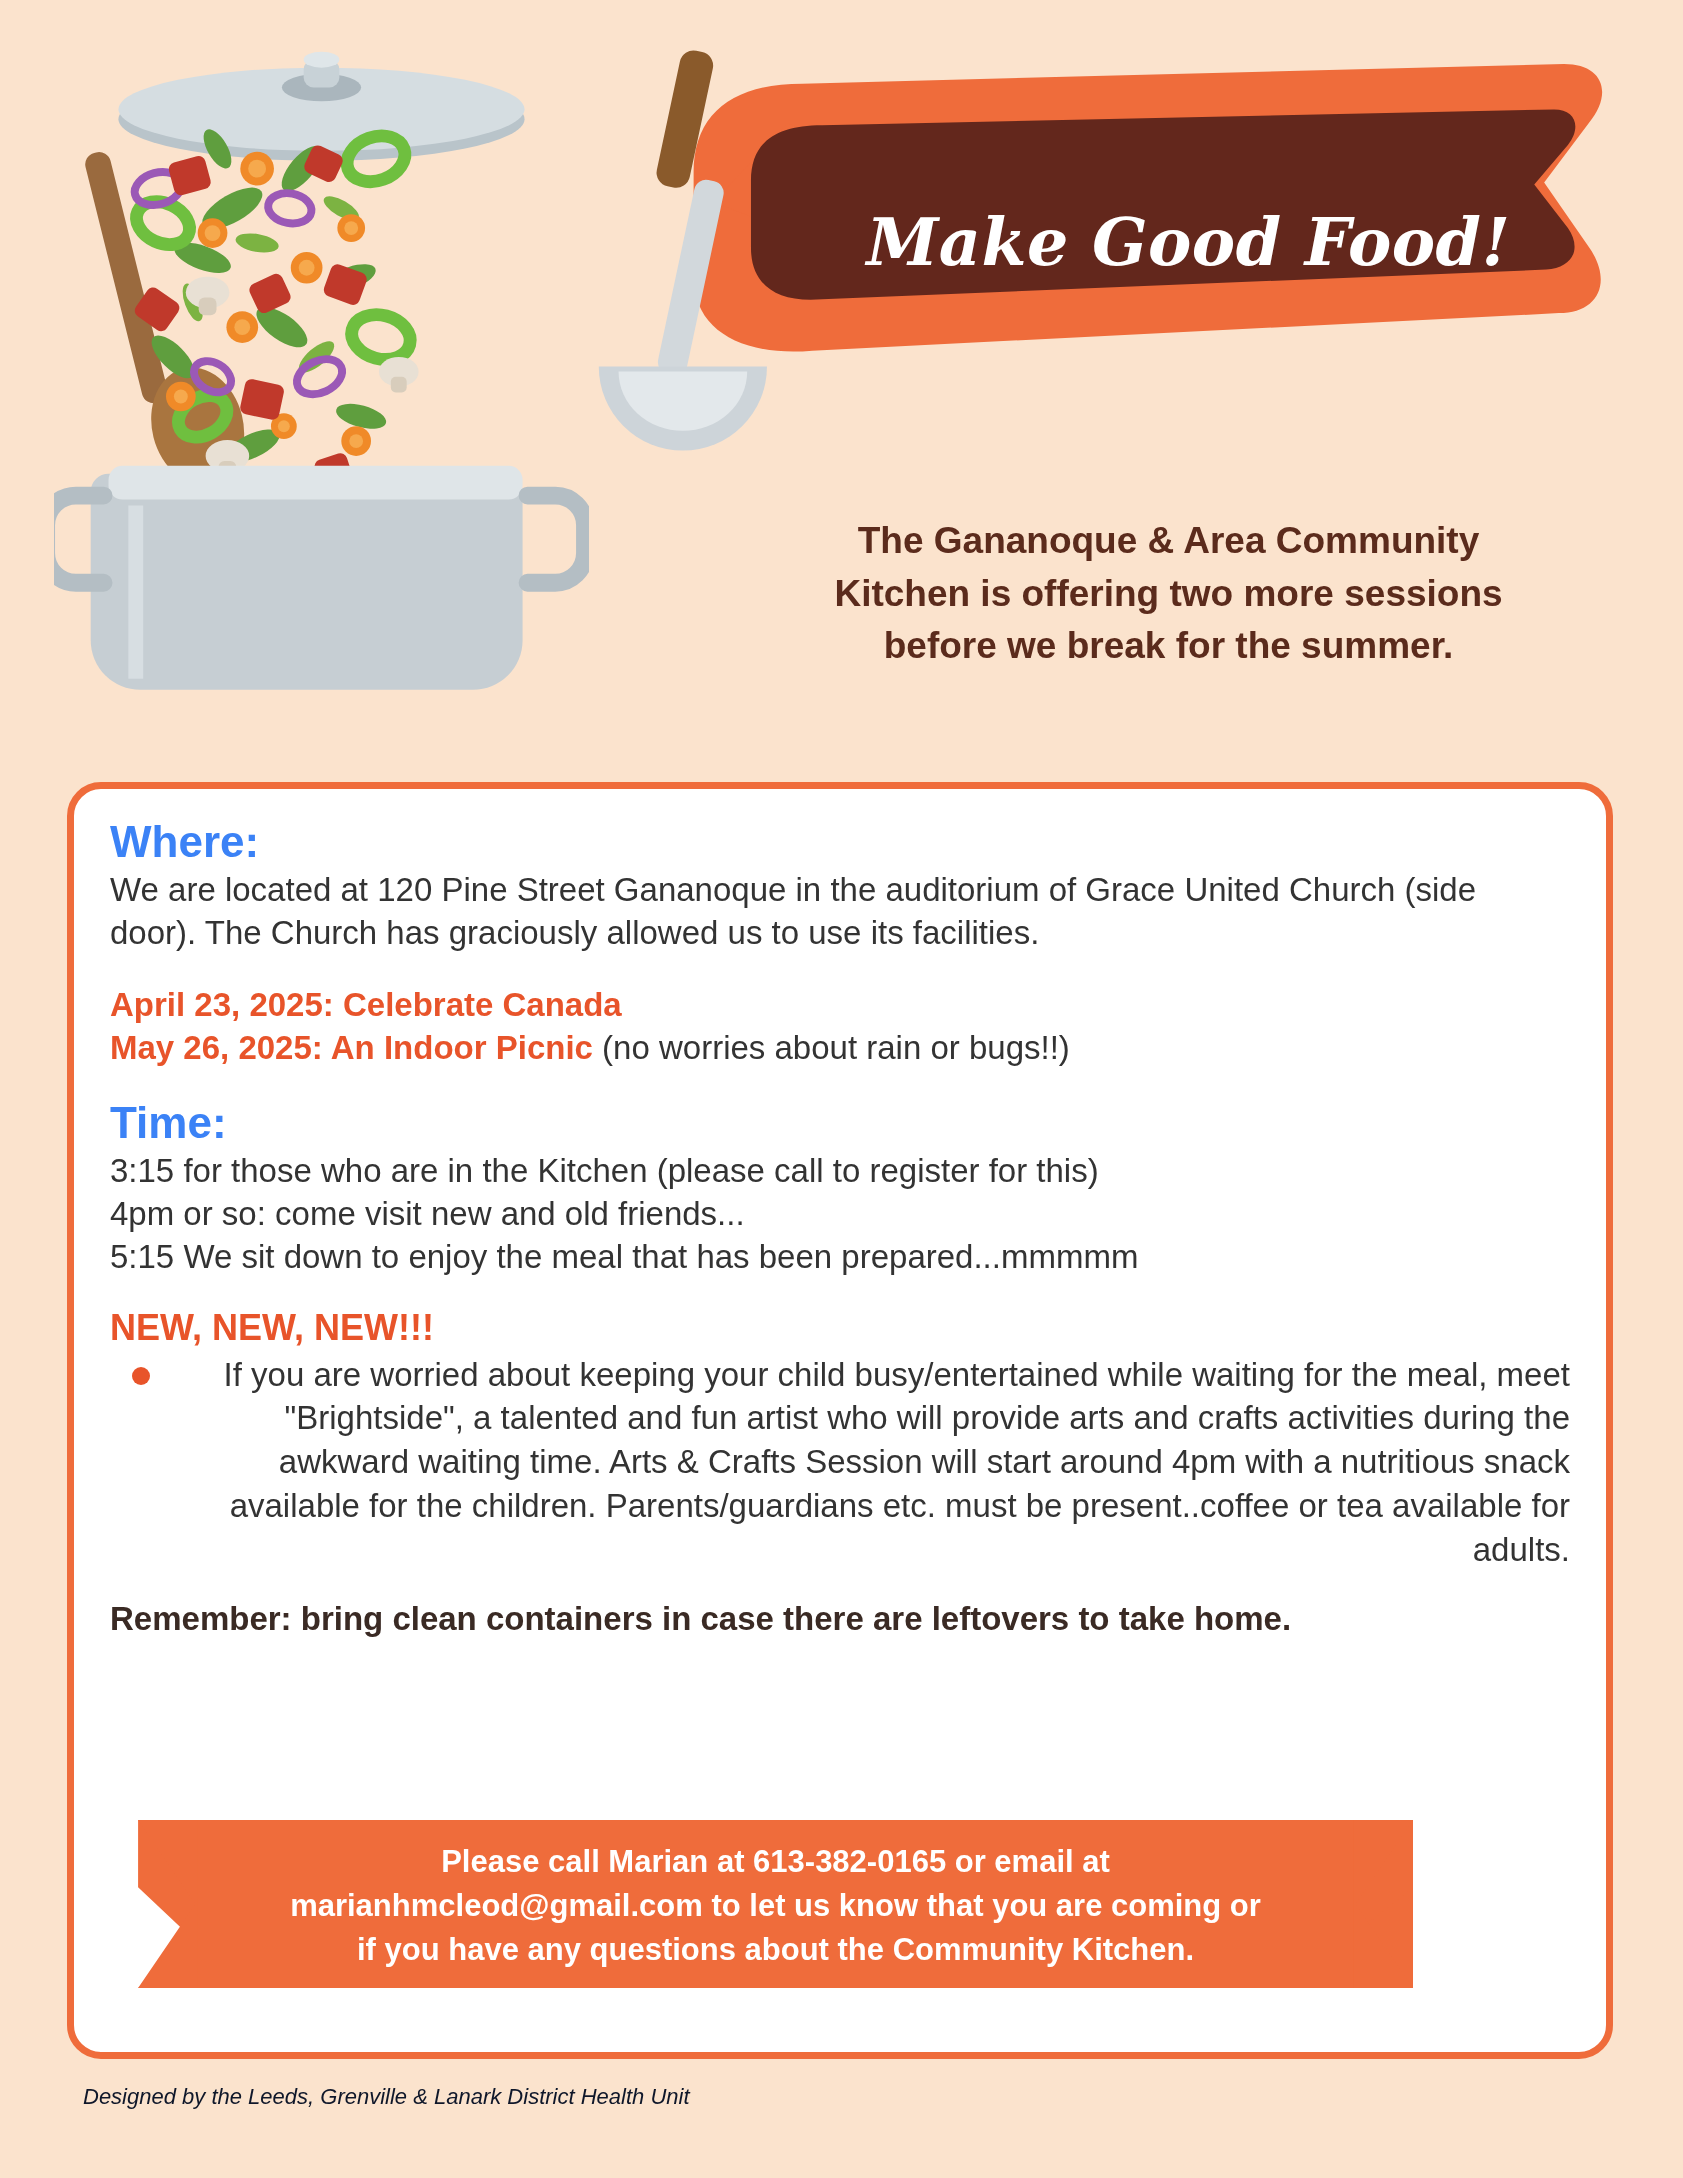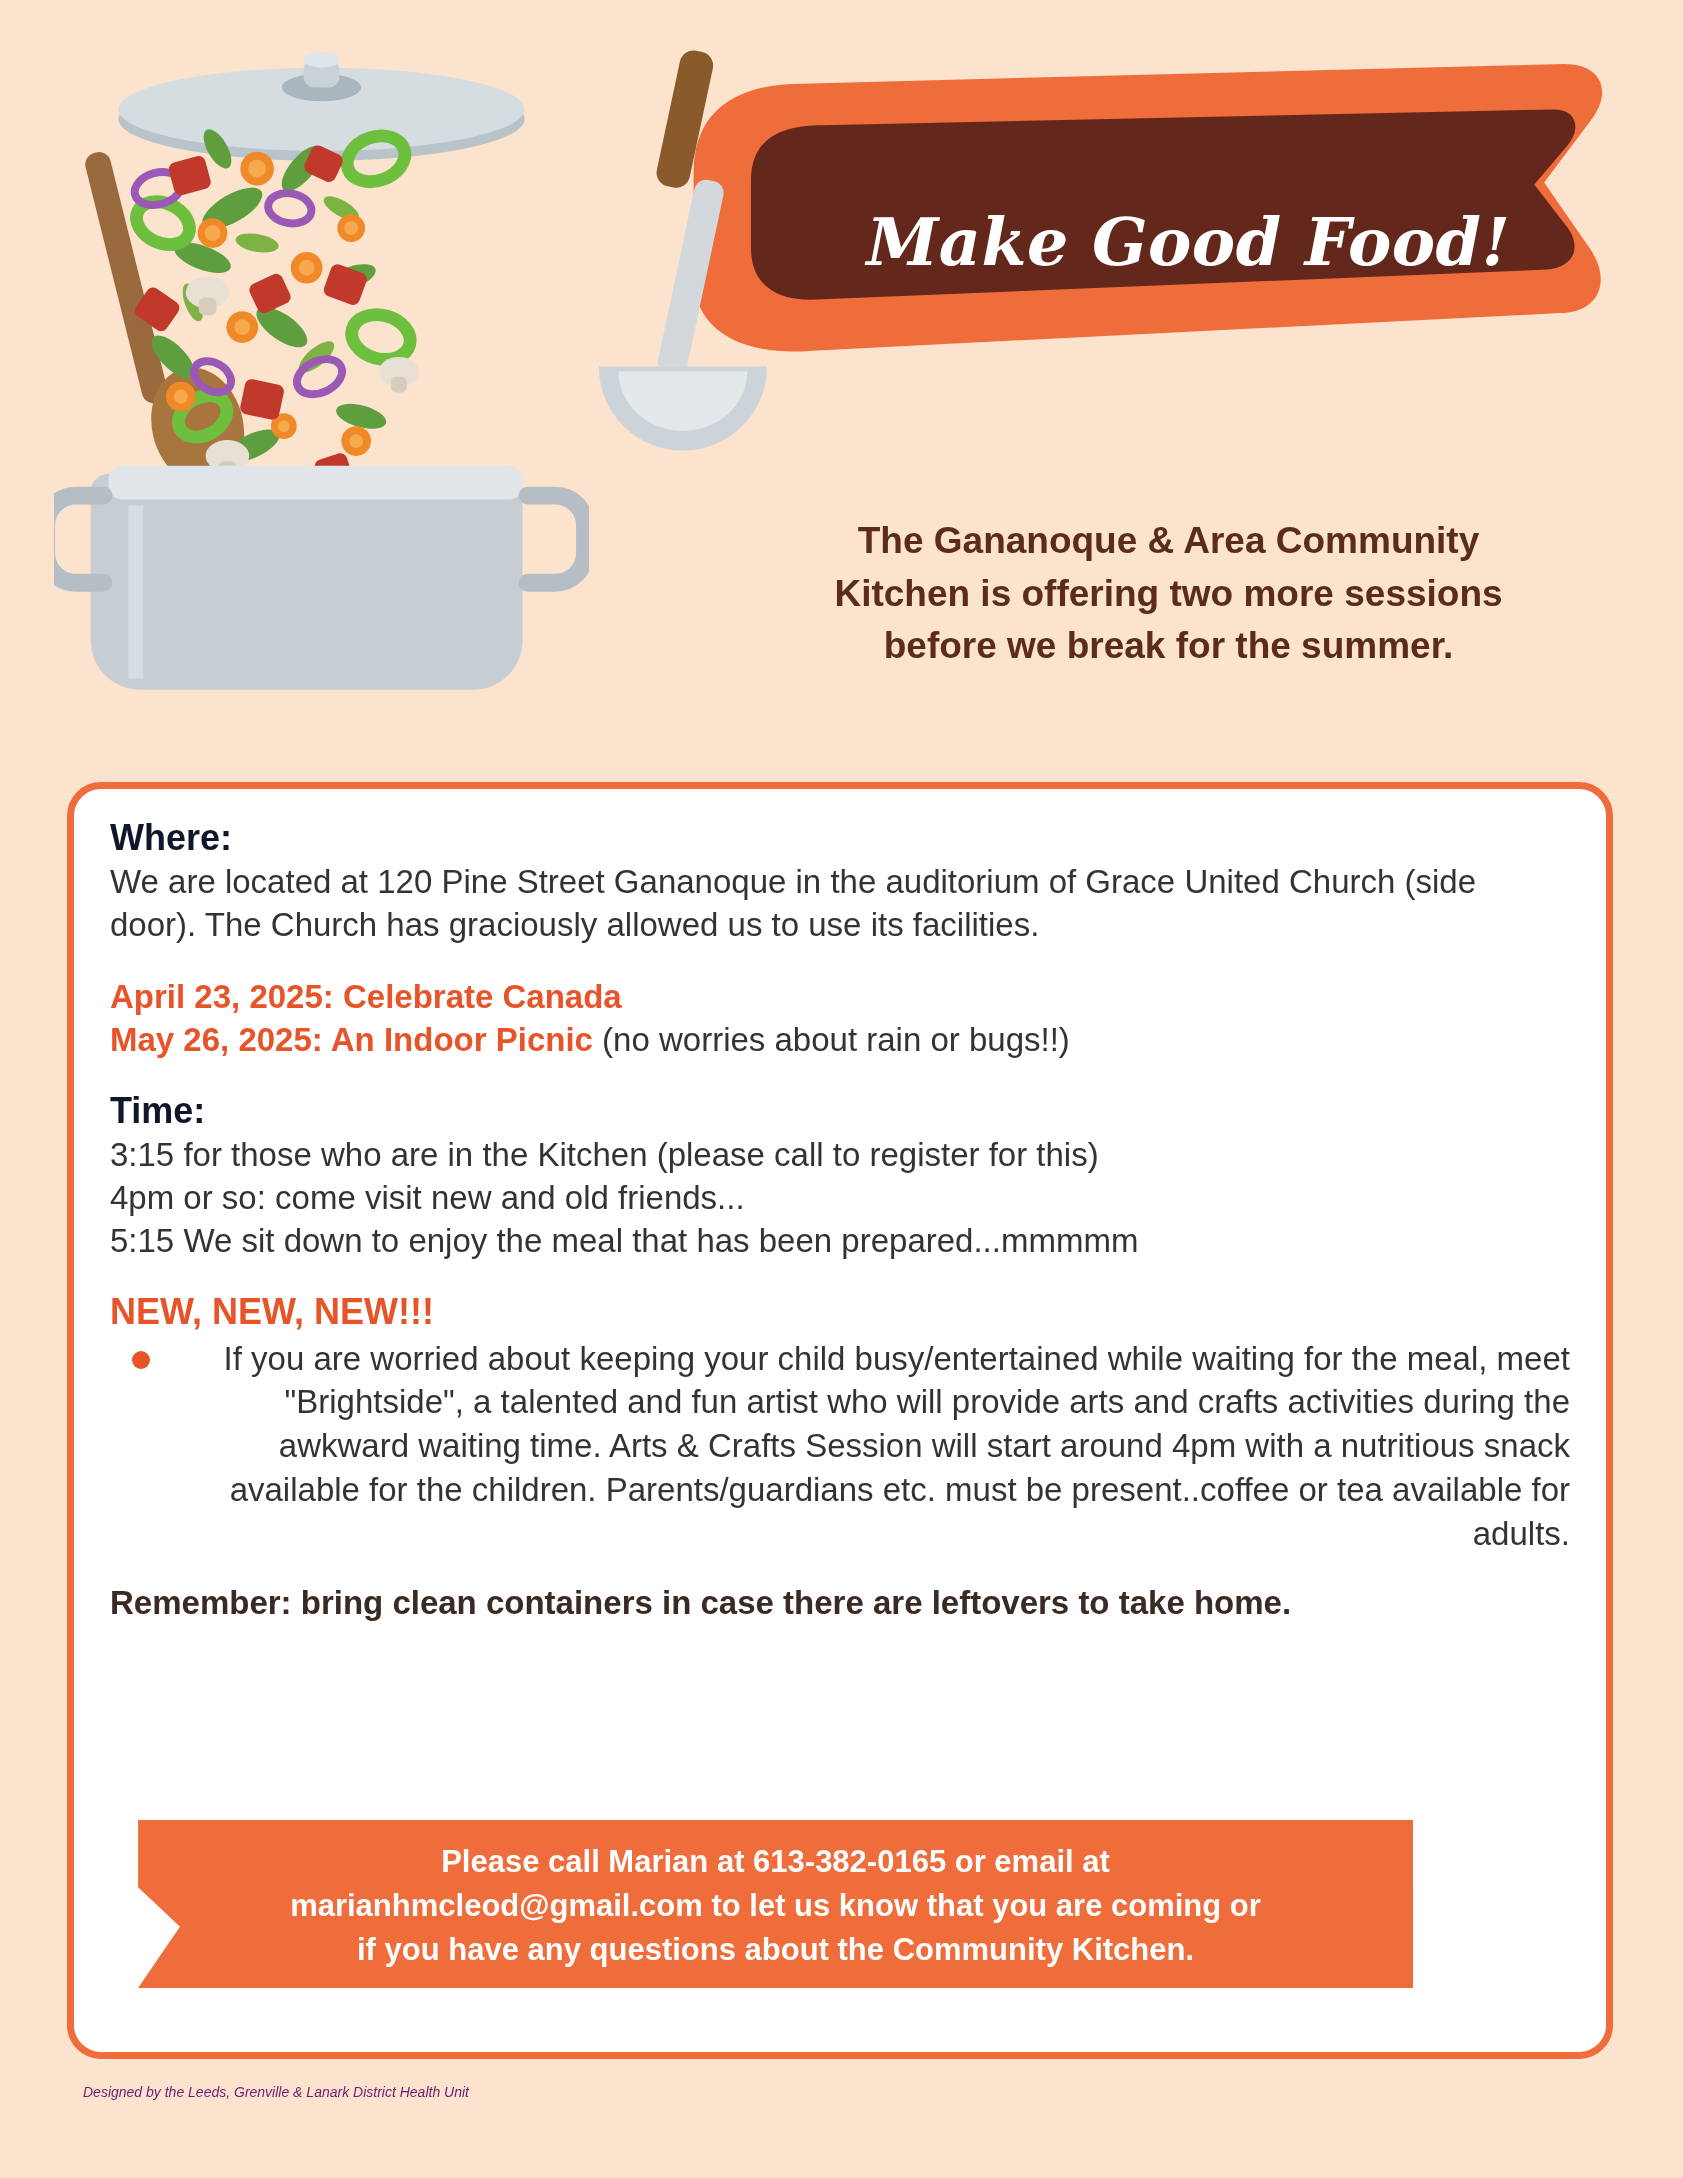--- a/index.html
+++ b/index.html
@@ -74,23 +74,23 @@
     width: 1546px;
     height: 1277px;
     background: #ffffff;
     border: 7px solid #ef6c3b;
     border-radius: 34px;
     box-sizing: border-box;
     padding: 28px 36px 0 36px;
   }
 
   .label {
-    color: #0f172a;
-    font-weight: bold;
-    font-size: 36px;
+    color: #3b82f6;
+    font-weight: bold;
+    font-size: 44px;
     margin: 0 0 2px 0;
   }
   .label.orange {
     color: #e8542a;
     font-size: 36px;
   }
   .body-text {
     color: #333333;
     font-size: 33px;
     line-height: 1.30;
@@ -152,23 +152,23 @@
     color: #ffffff;
     font-weight: bold;
     font-size: 31px;
     line-height: 1.42;
   }
 
   .footer-credit {
     position: absolute;
     left: 83px;
     top: 2084px;
-    color: #701a75;
+    color: #0f172a;
     font-style: italic;
-    font-size: 14px;
+    font-size: 22px;
   }
 </style>
 </head>
 <body>
 
 <div class="header">
 
   <div class="pot-wrap">
     <svg width="535" height="733" viewBox="0 0 540 740" xmlns="http://www.w3.org/2000/svg">
 

